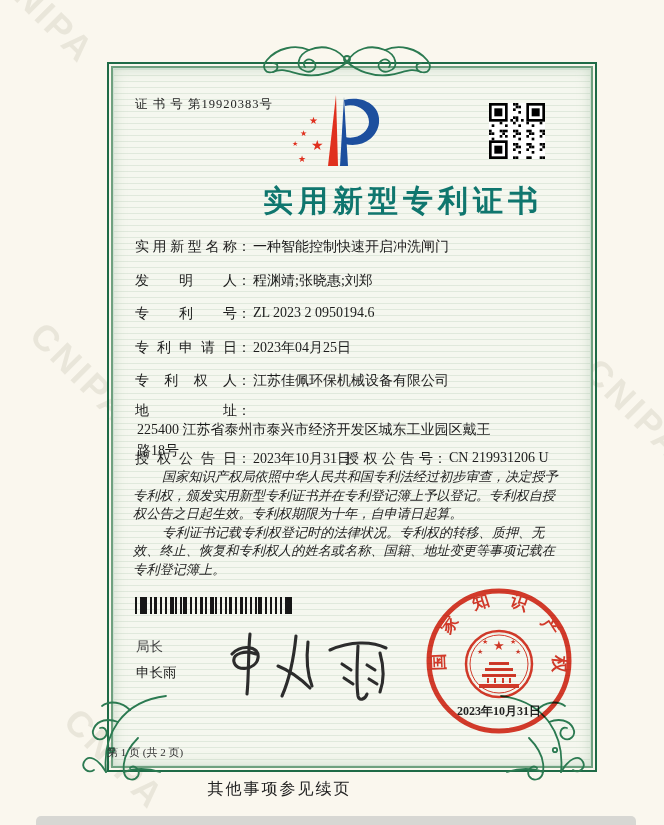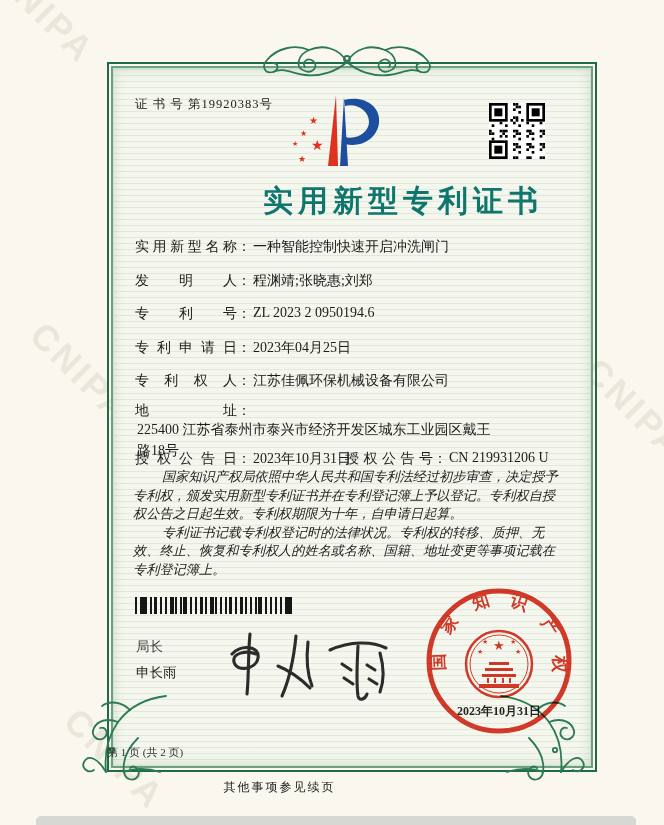--- a/index.html
+++ b/index.html
@@ -50,21 +50,21 @@
      font-family:"Liberation Sans","DejaVu Sans",sans-serif;color:#222;}
   .signature{position:absolute;left:212px;top:620px;width:195px;height:88px;}
   .signature path{stroke:#2c2c2c;stroke-width:3.1;fill:none;stroke-linecap:round;}
   
   .seal{position:absolute;left:424px;top:586px;width:150px;height:150px;
         mix-blend-mode:multiply;opacity:.92;}
   
   .page-num{position:absolute;left:107px;top:745px;width:556px;text-align:left;
             font-size:11px;color:#333;}
   .cont-note{position:absolute;left:0;top:779px;width:559px;text-align:center;
-            font-size:12px;letter-spacing:2px;color:#222;}
+            font-size:16px;letter-spacing:2px;color:#222;}
   .bottom-strip{position:absolute;left:36px;top:816px;width:600px;height:9px;
             background:#d7d7d3;border-radius:5px 5px 0 0;}
 </style>
 </head>
 <body>
 
 <div class="page">
 
   <div class="wm" style="left:-18px;top:-8px;">CNIPA</div>
   <div class="wm" style="left:300px;top:118px;font-size:30px;opacity:.10;">CNIPA</div>

